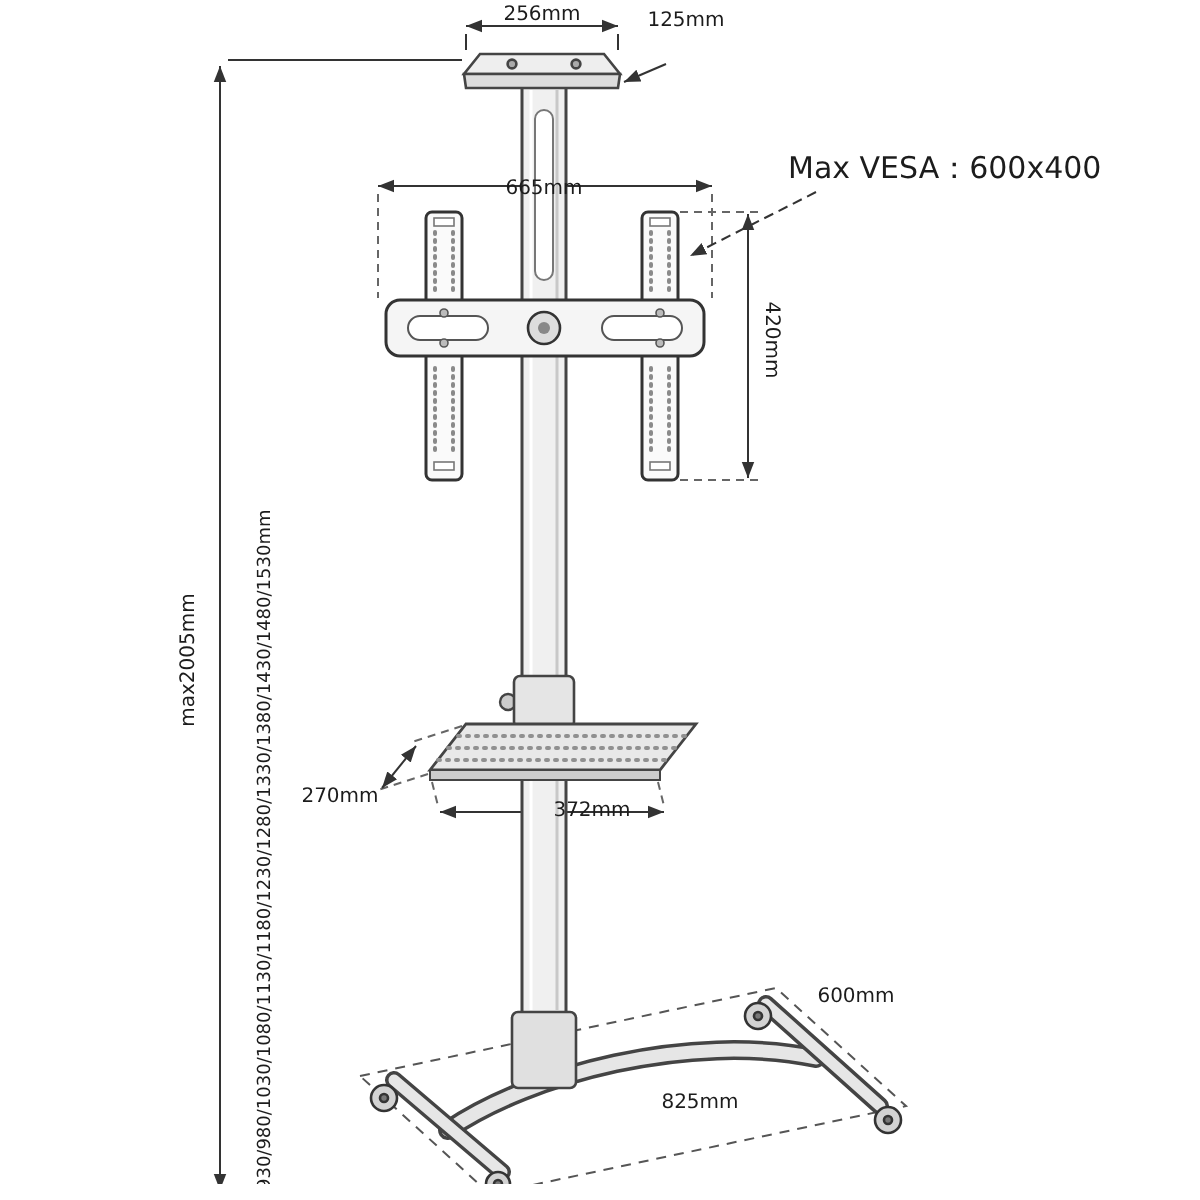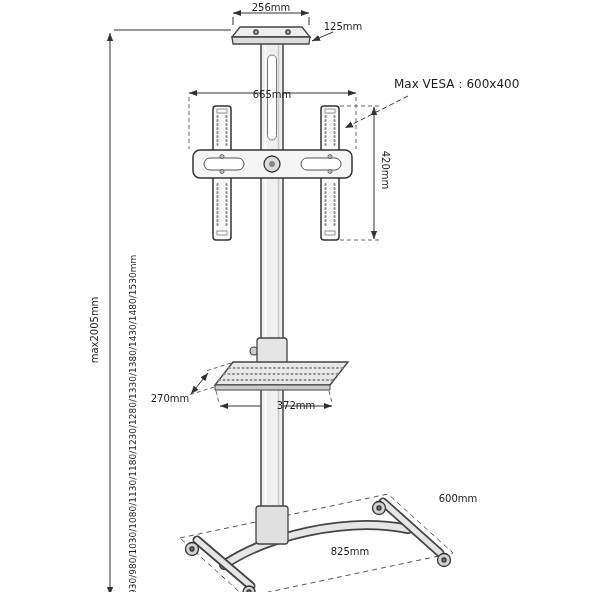--- a/index.html
+++ b/index.html
@@ -16,21 +16,21 @@
     font:10px "DejaVu Sans", sans-serif;
     color:#1c1c1c;
     text-align:center;
     white-space:nowrap;
     line-height:14px;
     height:14px;
   }
   .rot-ccw{transform:rotate(-90deg);transform-origin:center;}
   .rot-cw{transform:rotate(90deg);transform-origin:center;}
   .small{font-size:9px;}
-  .vesa{font-size:12px;text-align:left;}
+  .vesa{font-size:15px;text-align:right;}
 </style>
 </head>
 <body>
 
 <div id="canvas">
 
   <svg id="art" width="600" height="600" viewBox="0 0 600 600">
     <defs>
       <marker id="arr" viewBox="0 0 10 10" refX="9" refY="5" markerWidth="9" markerHeight="9" orient="auto-start-reverse">
         <path d="M0,1.5 L9,5 L0,8.5 z" fill="#333"></path>
@@ -162,33 +162,33 @@
       <g stroke="#909090" stroke-width="2" stroke-dasharray="1 3.5" stroke-linecap="round">
         <line x1="229" y1="368" x2="343" y2="368"></line>
         <line x1="224" y1="374" x2="338" y2="374"></line>
         <line x1="219" y1="380" x2="333" y2="380"></line>
       </g>
     </g>
   </svg>
 
   <div class="lbl" style="left:241px;top:1px;width:60px">256mm</div>
 
-  <div class="lbl" style="left:318px;top:20px;width:50px">125mm</div>
+  <div class="lbl" style="left:318px;top:4px;width:50px">125mm</div>
 
   <div class="lbl" style="left:242px;top:88px;width:60px">665mm</div>
 
   <div class="lbl vesa" style="left:394px;top:77px;width:150px">Max VESA：600x400</div>
 
   <div class="lbl rot-cw" style="left:365px;top:163px;width:40px">420mm</div>
 
   <div class="lbl rot-ccw" style="left:35px;top:323px;width:120px">max2005mm</div>
 
   <div class="lbl rot-ccw small" style="left:-37px;top:418px;width:340px">930/980/1030/1080/1130/1180/1230/1280/1330/1380/1430/1480/1530mm</div>
 
   <div class="lbl" style="left:140px;top:392px;width:60px">270mm</div>
 
   <div class="lbl" style="left:266px;top:399px;width:60px">372mm</div>
 
-  <div class="lbl" style="left:428px;top:492px;width:60px">600mm</div>
+  <div class="lbl" style="left:398px;top:492px;width:60px">600mm</div>
 
   <div class="lbl" style="left:320px;top:545px;width:60px">825mm</div>
 
 </div>
 
 </body></html>

